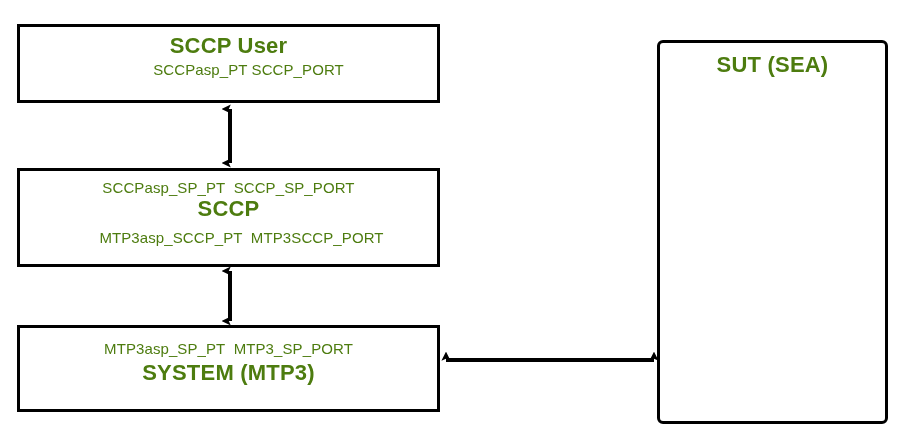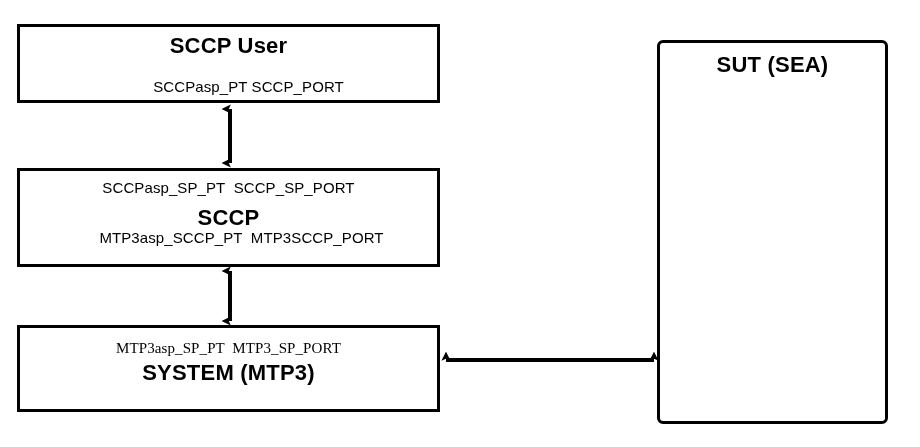--- a/index.html
+++ b/index.html
@@ -7,21 +7,21 @@
     padding: 0;
     background: #ffffff;
   }
   #canvas {
     position: relative;
     width: 920px;
     height: 447px;
     background: #ffffff;
     overflow: hidden;
     font-family: "Liberation Sans", sans-serif;
-    color: #000000;
+    color: #4d7c0f;
   }
   .box {
     position: absolute;
     box-sizing: border-box;
     border: 3px solid #000000;
     background: #ffffff;
   }
   .box-inner {
     position: absolute;
     left: 0;
@@ -43,27 +43,27 @@
   }
 
   
   #box-sccp-user   { left: 17px;  top: 24px;  width: 423px; height: 79px; }
   #box-sccp        { left: 17px;  top: 168px; width: 423px; height: 99px; }
   #box-system-mtp3 { left: 17px;  top: 325px; width: 423px; height: 87px; }
   #box-sut         { left: 657px; top: 40px;  width: 231px; height: 384px; border-radius: 6px; }
 
   
   #sccp-user-title  { top: 8px;  }
-  #sccp-user-ports  { top: 52px; padding-left: 40px; }
+  #sccp-user-ports  { top: 35px; padding-left: 40px; }
 
   #sccp-ports-top   { top: 9px;  }
-  #sccp-title       { top: 36px; }
+  #sccp-title       { top: 27px; }
   #sccp-ports-bot   { top: 59px; margin-left: 26px; }
 
-  #system-ports     { top: 13px; font-family: Liberation Serif, serif; }
+  #system-ports     { top: 13px; }
   #system-title     { top: 34px; }
 
   #sut-title        { top: 11px; }
 
   
   .arrow-svg {
     position: absolute;
     overflow: visible;
   }
   #arrow-user-sccp   { left: 214px; top: 103px; width: 32px; height: 66px; }

